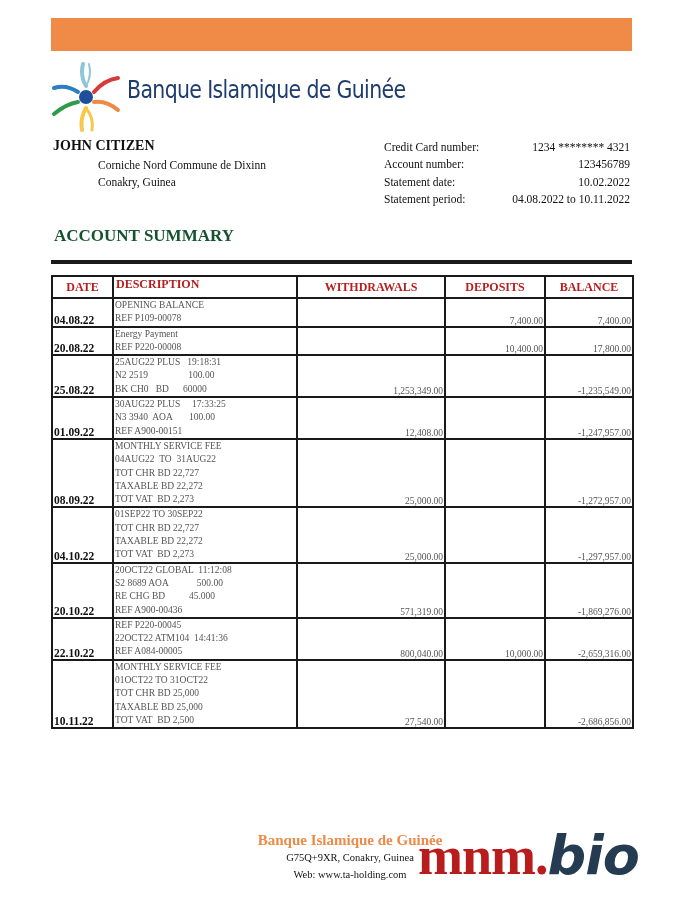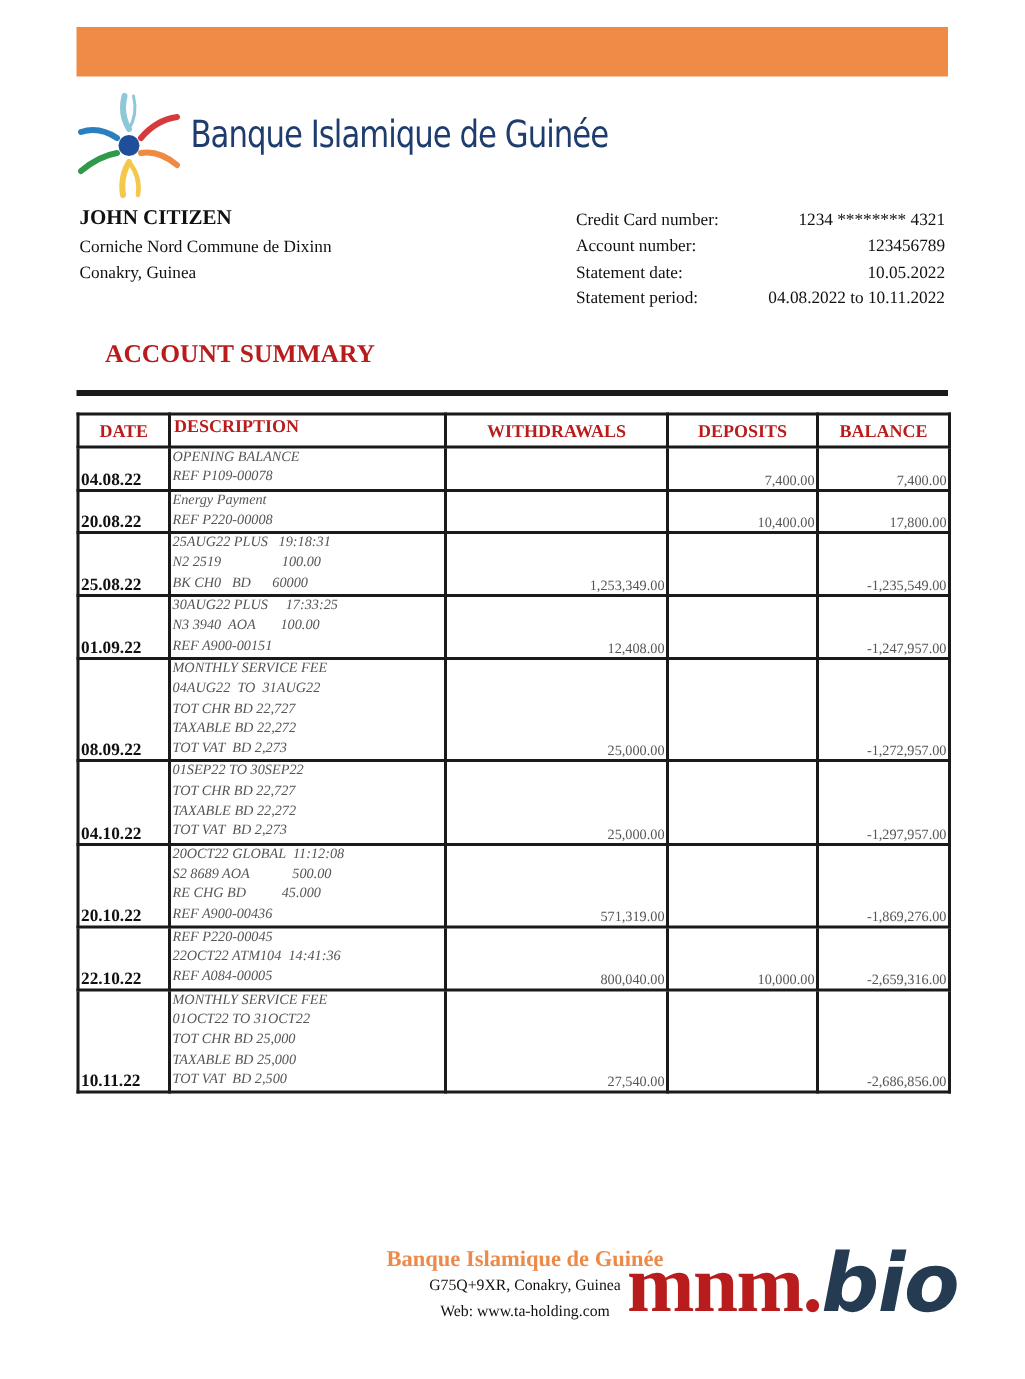--- a/index.html
+++ b/index.html
@@ -10,34 +10,34 @@
   }
   .top-bar { position: absolute; left: 51px; top: 18px; width: 581px; height: 33px; background: #f08a47; }
   .logo { position: absolute; left: 50px; top: 62px; width: 72px; height: 70px; }
   .bank-name {
     position: absolute; left: 127px; top: 75px; font-family: "DejaVu Sans", sans-serif;
     font-size: 25px; color: #1e3d6e; letter-spacing: -0.8px; transform: scaleX(0.82); transform-origin: left center;
     white-space: nowrap;
   }
   .client { position: absolute; left: 53px; top: 138px; }
   .client .name { font-weight: bold; font-size: 14px; margin-bottom: 3px; }
-  .client .line { font-size: 11.5px; line-height: 17px; }
+  .client .line { font-size: 11.5px; line-height: 17px; margin-left: 45px; }
   .acct-info { position: absolute; left: 384px; top: 139px; width: 246px; }
   .acct-row { display: flex; justify-content: space-between; font-size: 11.5px; line-height: 17.3px; gap: 44px; }
-  .section-title { position: absolute; left: 54px; top: 226px; font-size: 17px; font-weight: bold; color: #b91c1c; margin-left: 16px; }
+  .section-title { position: absolute; left: 54px; top: 226px; font-size: 17px; font-weight: bold; color: #14532d; }
   .rule { position: absolute; left: 51px; top: 260px; width: 581px; height: 4px; background: #1a1a1a; }
   table.txn {
     position: absolute; left: 51px; top: 275px; width: 581px; border-collapse: collapse;
     table-layout: fixed;
   }
   table.txn th, table.txn td { border: 2px solid #1a1a1a; padding: 0 1px; vertical-align: bottom; }
   table.txn th { height: 20px; font-size: 12px; color: #b91c1c; font-weight: bold; vertical-align: middle; }
   table.txn th.desc-h { text-align: left; padding-left: 2px; vertical-align: top; }
   td.date { font-weight: bold; font-size: 11.5px; color: #111; padding-left: 1px; padding-bottom: 1px; }
-  td.desc { font-size: 9.5px; color: #555; line-height: 13.3px; padding-left: 2px; vertical-align: top; white-space: pre; font-style: italic; }
+  td.desc { font-size: 9.5px; color: #555; line-height: 13.3px; padding-left: 2px; vertical-align: top; white-space: pre; }
   td.num { text-align: right; font-size: 9.5px; color: #555; padding-right: 1px; padding-bottom: 0; }
   .footer { position: absolute; left: 200px; top: 832px; width: 300px; text-align: center; }
   .footer .fname { font-size: 15px; font-weight: bold; color: #ec8a4a; white-space: nowrap; }
   .footer .fline { font-size: 10.5px; line-height: 17px; }
   .watermark {
     position: absolute; left: 418px; top: 824px; font-family: "DejaVu Sans", sans-serif;
     font-size: 54px; font-weight: bold; letter-spacing: -1px; white-space: nowrap;
   }
   .watermark .wm1 { color: #b91c1c; font-family: Liberation Serif, serif; }
   .watermark .wm2 { color: #253b52; font-style: italic; }
@@ -70,21 +70,21 @@
   <div class="acct-row">
     <span>Credit Card number:</span>
     <span>1234 ******** 4321</span>
   </div>
   <div class="acct-row">
     <span>Account number:</span>
     <span>123456789</span>
   </div>
   <div class="acct-row">
     <span>Statement date:</span>
-    <span>10.05.2022</span>
+    <span>10.02.2022</span>
   </div>
   <div class="acct-row">
     <span>Statement period:</span>
     <span>04.08.2022 to 10.11.2022</span>
   </div>
 </div>
 
 <div class="section-title">ACCOUNT SUMMARY</div>
 <div class="rule"></div>
 

